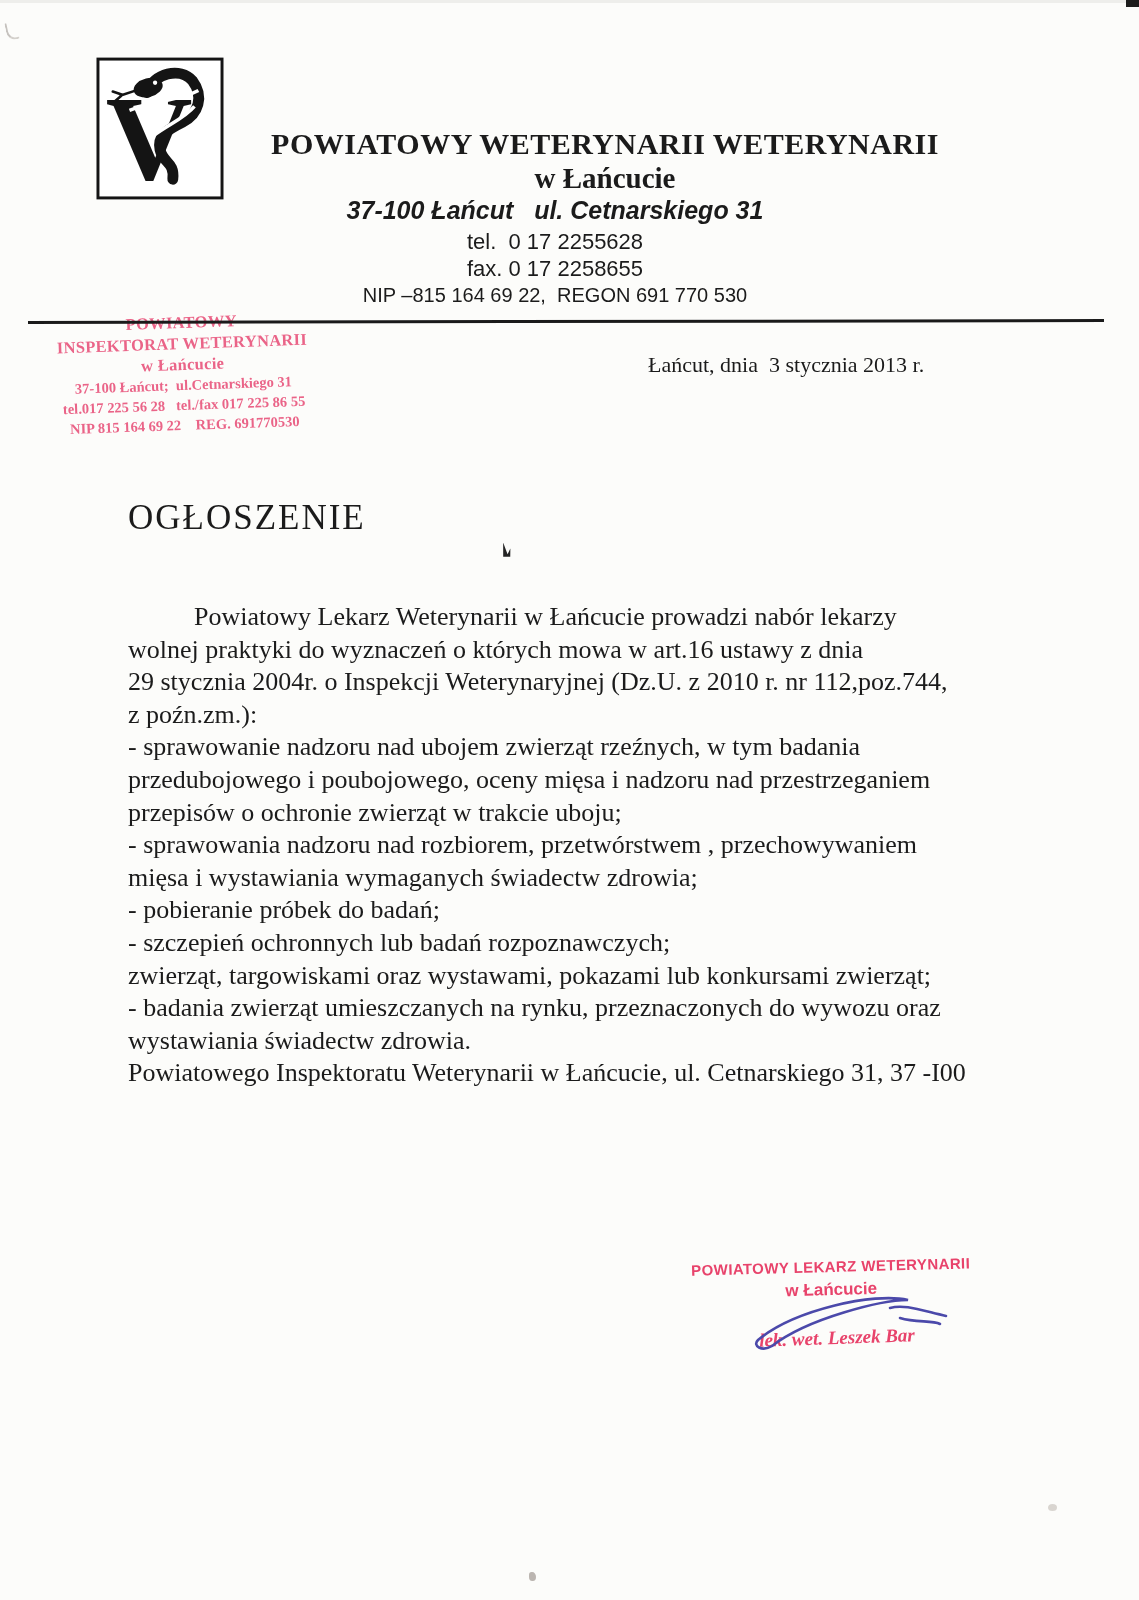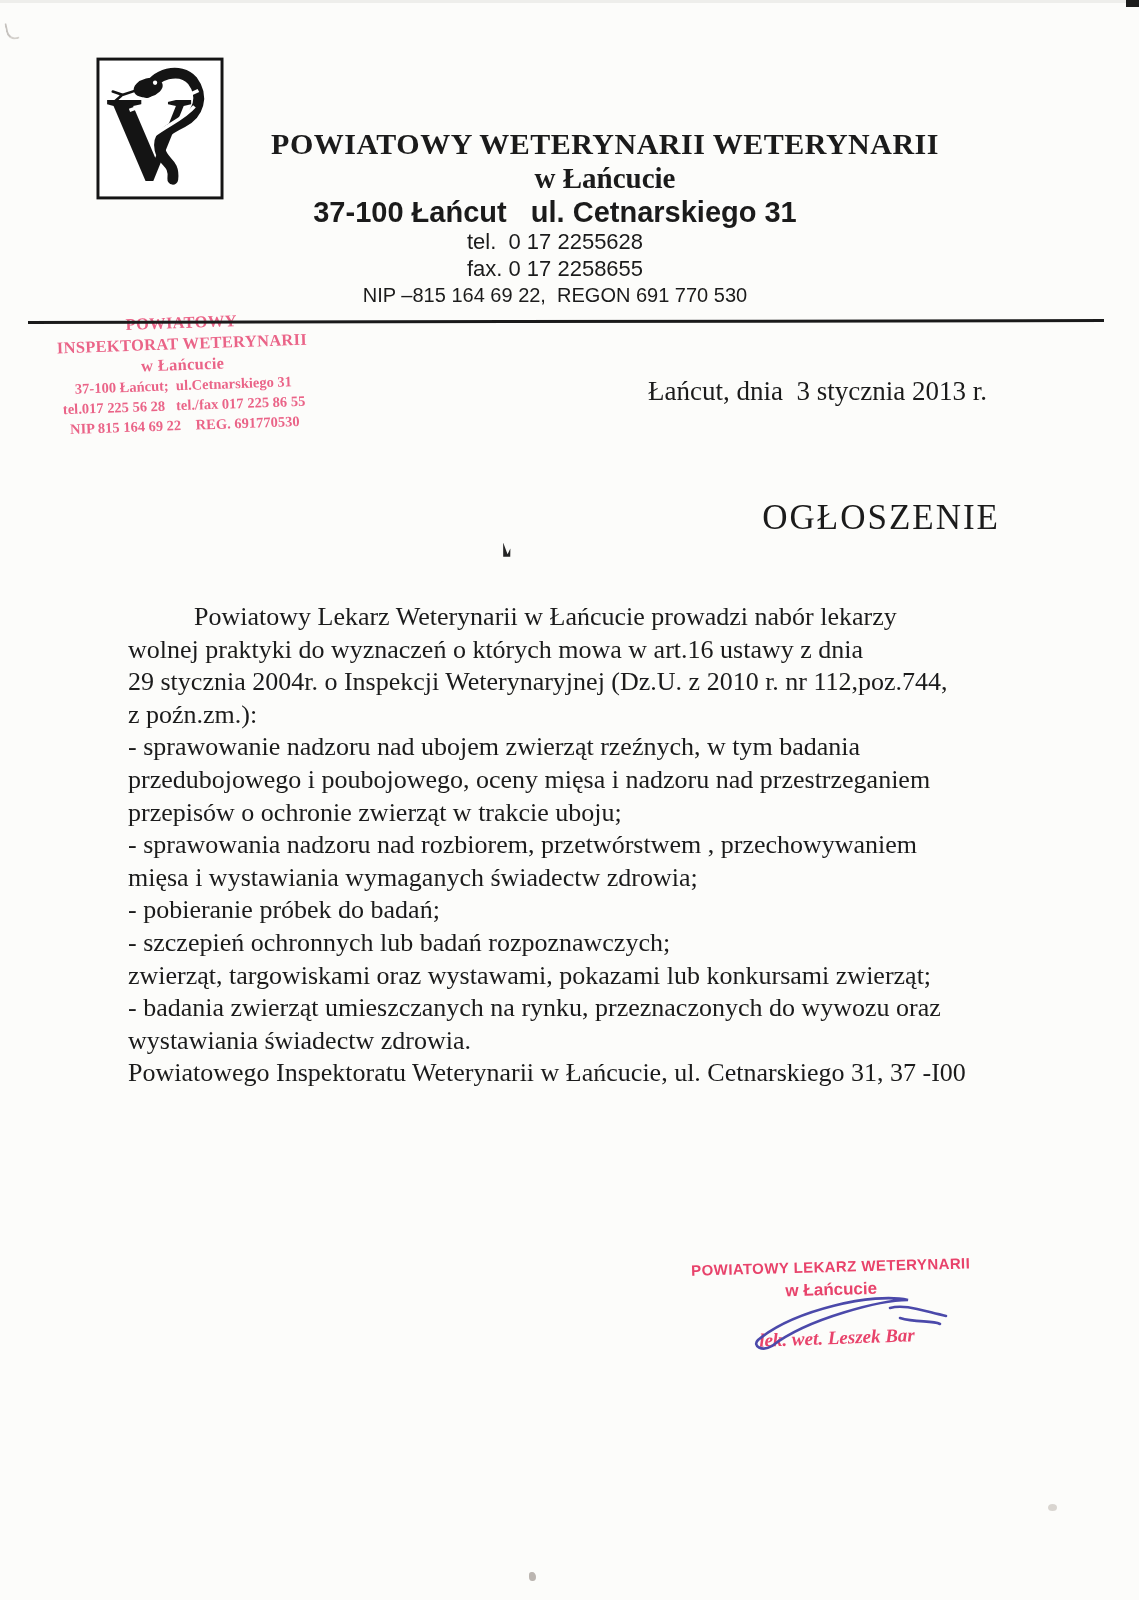--- a/index.html
+++ b/index.html
@@ -20,40 +20,40 @@
   .artifact-br{left:1048px;top:1504px;width:9px;height:7px;background:#d9d5d0;border-radius:50%;}
 
   
   .logo{left:96px;top:57px;width:128px;height:143px;}
 
   
   .hdr-serif{left:180px;width:850px;text-align:center;font-weight:bold;}
   .org-name{top:127px;font-size:30px;letter-spacing:.5px;}
   .org-loc{top:162px;font-size:29px;}
   .hdr-sans{left:130px;width:850px;text-align:center;font-family:"Liberation Sans",sans-serif;}
-  .address{top:196px;font-size:29px;font-weight:bold;}
+  .address{top:196px;font-size:25px;font-weight:bold;font-style:italic;}
   .phone{top:229px;font-size:22px;}
   .fax{top:256px;font-size:22px;}
   .nip{top:284px;font-size:20px;}
 
   
   .rule{left:28px;top:320px;width:1076px;height:3px;background:#1a1a1a;transform:rotate(-.1deg);z-index:3;}
 
   
   .stamp-top{left:52px;top:312px;width:262px;text-align:center;transform:rotate(-2deg);
     font-weight:bold;z-index:2;opacity:.92;}
   .stamp-top div{white-space:pre;}
   .stamp-top div:nth-of-type(-n+3){font-size:16.5px;line-height:21px;letter-spacing:.3px;}
   .stamp-top div:nth-of-type(n+4){font-size:14.5px;line-height:20px;}
 
   
-  .date-line{left:648px;top:352px;font-size:27px;margin-top:24px;}
+  .date-line{left:648px;top:352px;font-size:22px;}
 
   
-  .doc-title{left:128px;top:498px;width:872px;text-align:right;font-size:35px;letter-spacing:2px;}
+  .doc-title{left:128px;top:498px;width:872px;text-align:left;font-size:35px;letter-spacing:2px;}
 
   .ink-mark{left:500px;top:543px;width:12px;height:16px;}
 
   
   .body-block{left:128px;top:601px;}
   .body-line{font-size:26px;height:32.6px;line-height:32.6px;white-space:pre;}
   .body-line.indent{padding-left:66px;}
 
   
   .stamp-bottom{left:688px;top:1256px;width:286px;text-align:center;transform:rotate(-1.5deg);

